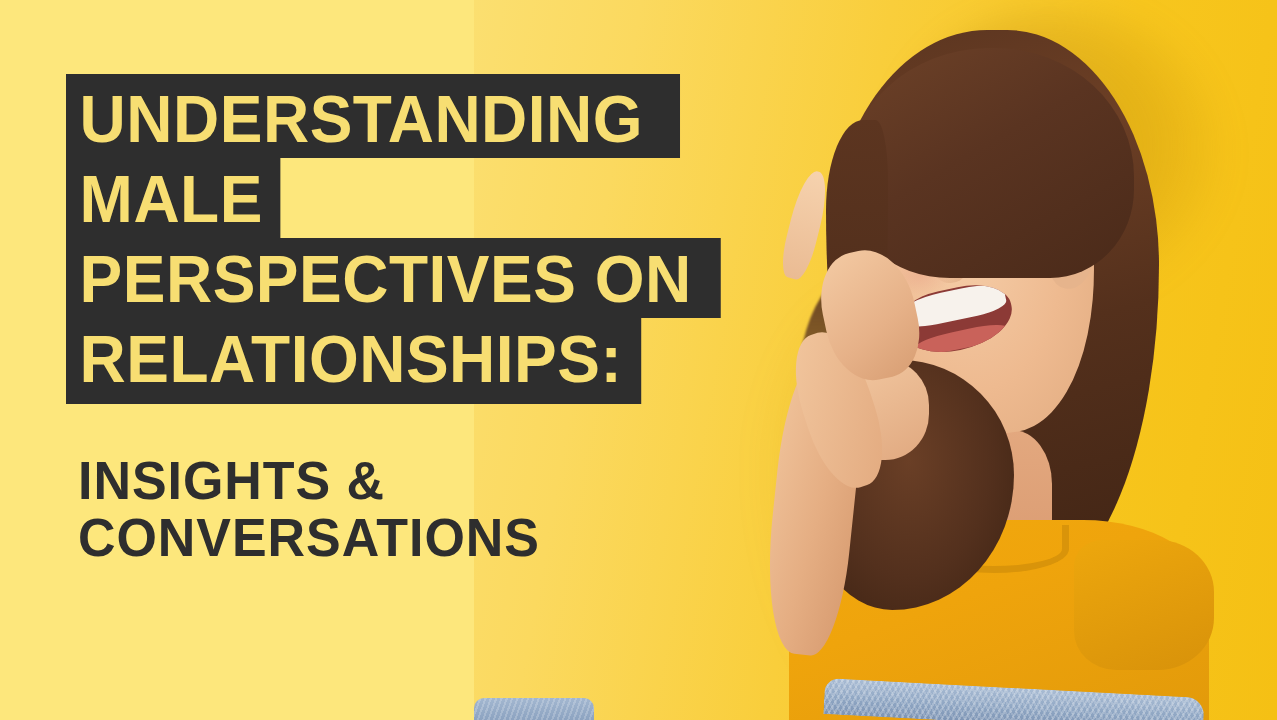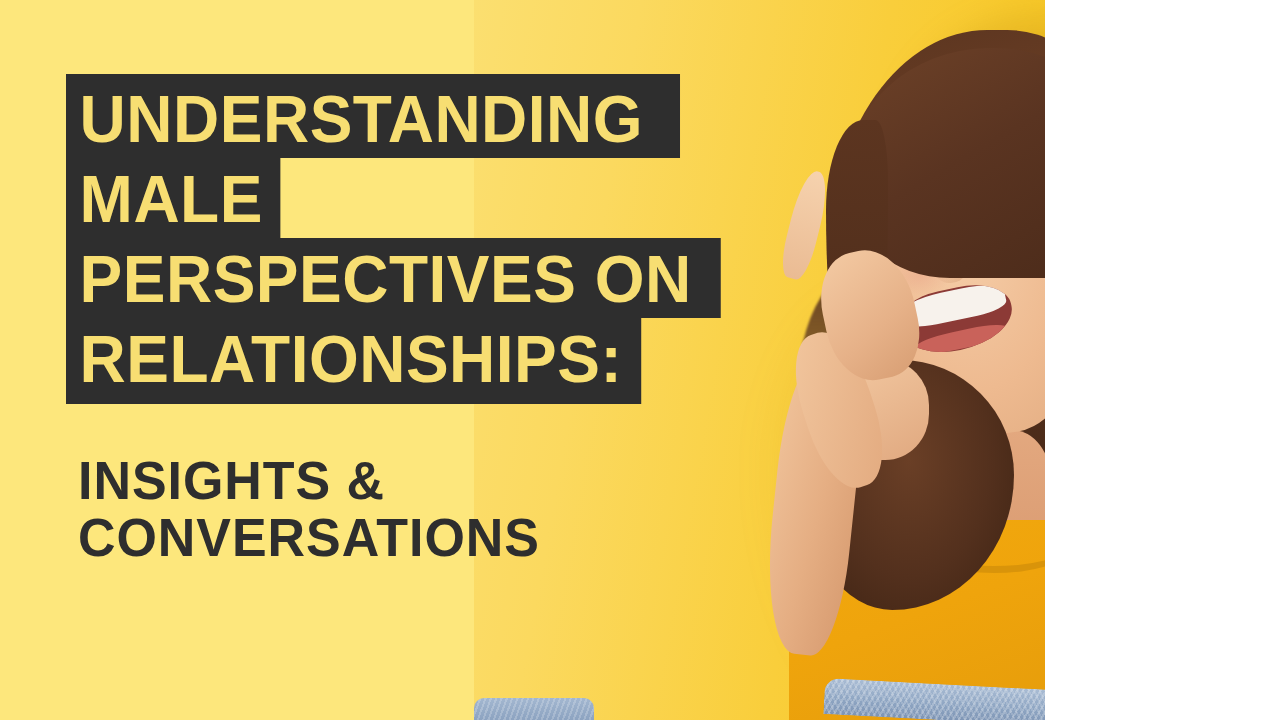--- a/index.html
+++ b/index.html
@@ -2,21 +2,21 @@
 <html><head>
 <meta charset="utf-8">
 <style>
   html, body {
     margin: 0;
     padding: 0;
     background: #ffffff;
   }
   #canvas {
     position: relative;
-    width: 1045px;
+    width: 1277px;
     height: 720px;
     overflow: hidden;
     background: #FCE578;
     font-family: "Liberation Sans", sans-serif;
   }
 
   
   .bg-flat {
     position: absolute;
     left: 0; top: 0;

